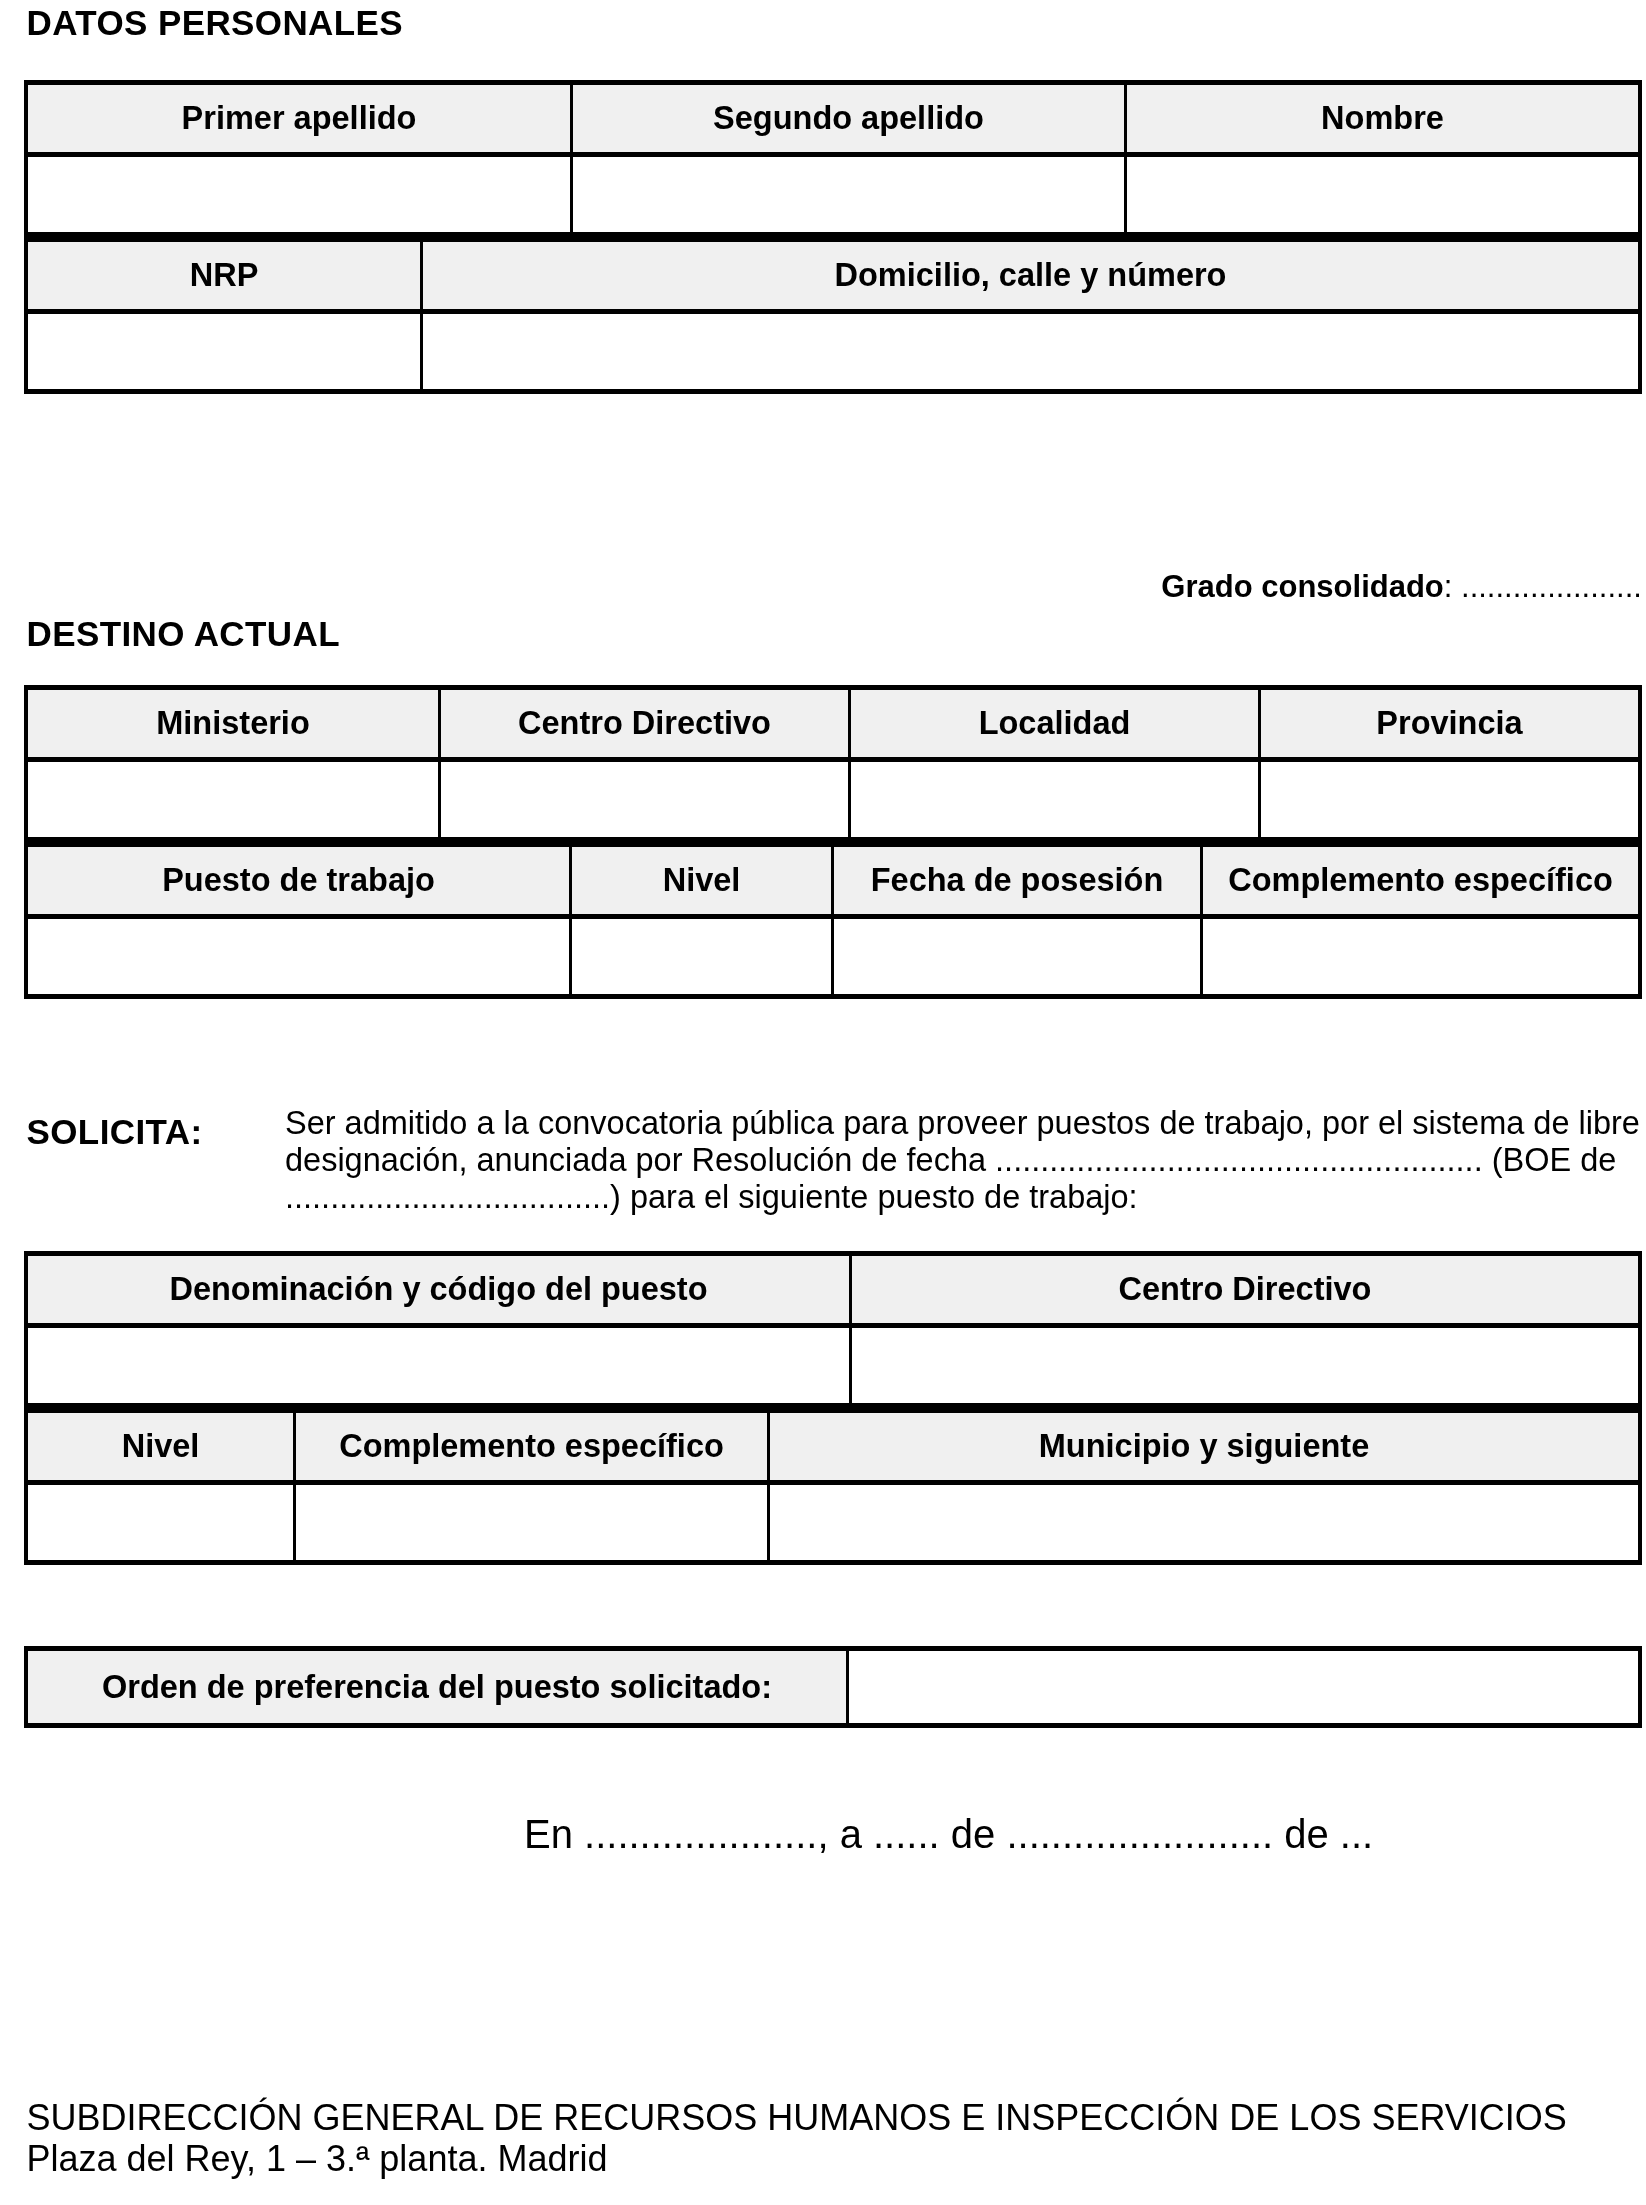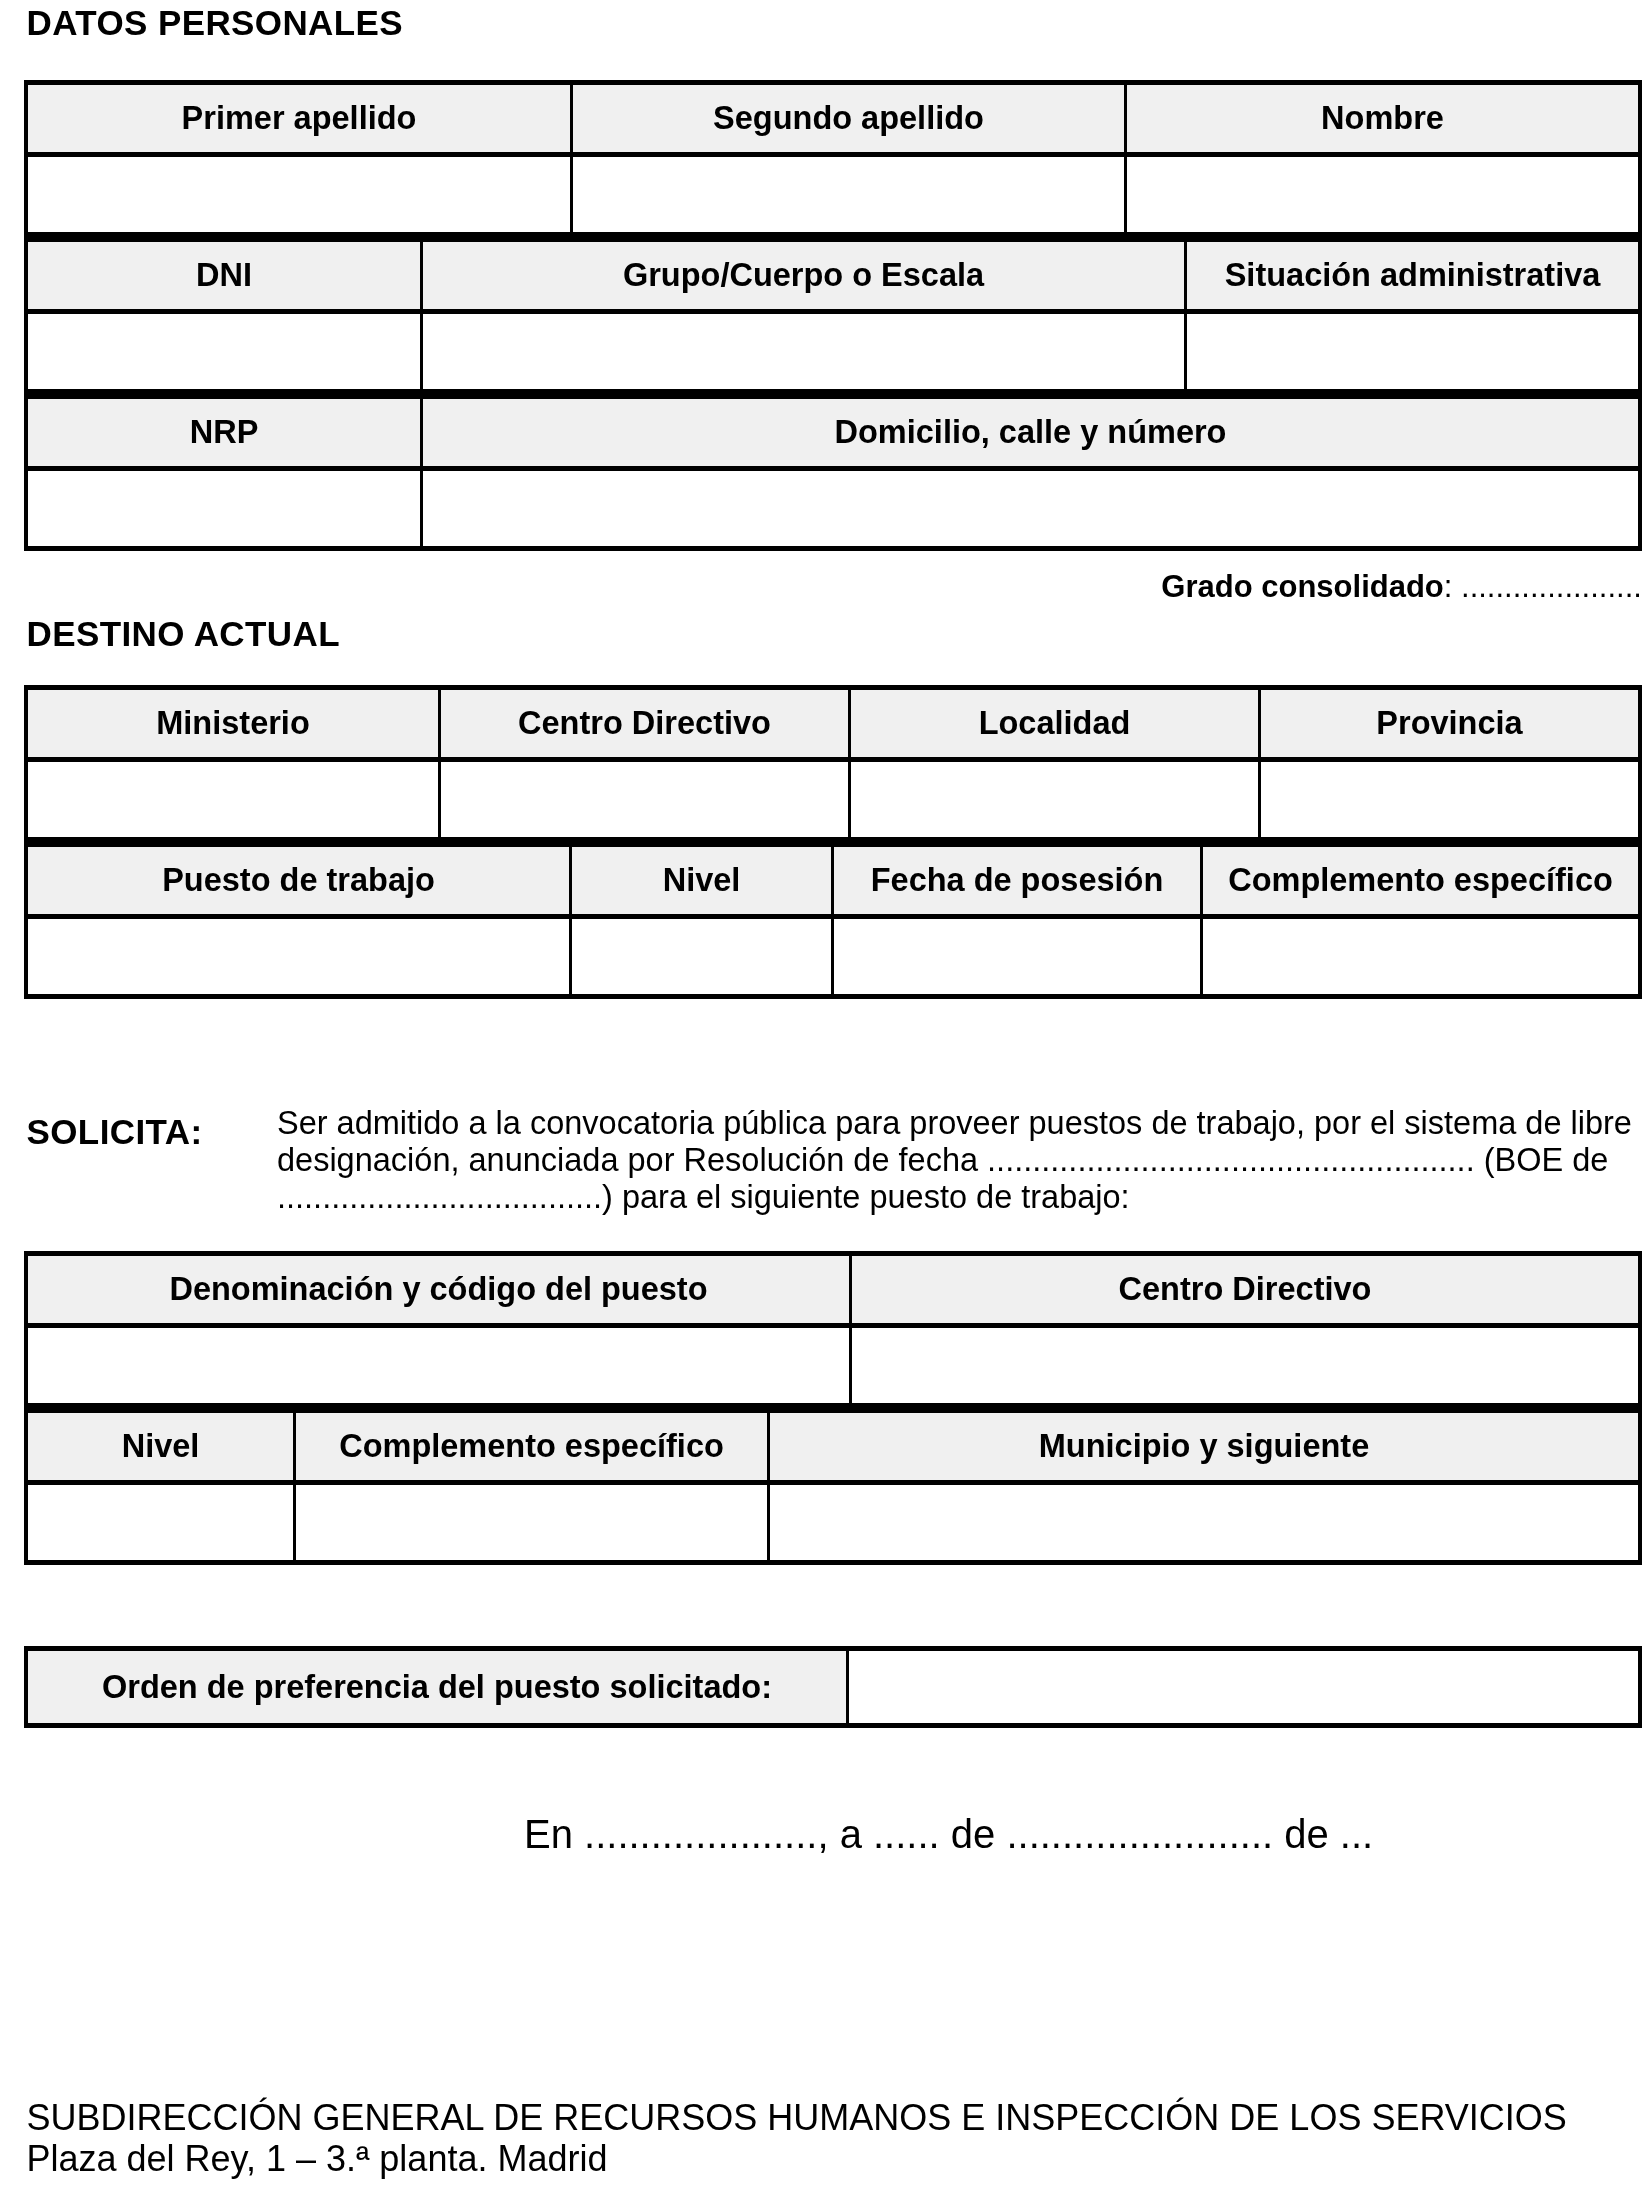--- a/index.html
+++ b/index.html
@@ -46,34 +46,20 @@
         <span>Segundo apellido</span>
       </div>
     <div class="th">
         <span>Nombre</span>
       </div>
     <div class="td c1"></div>
     <div class="td"></div>
     <div class="td"></div>
   </div>
 
-  <div class="tbl rowsHE" style="grid-template-columns:392px 764px 1fr;">
-    <div class="th c1">
-        <span>DNI</span>
-      </div>
-    <div class="th">
-        <span>Grupo/Cuerpo o Escala</span>
-      </div>
-    <div class="th">
-        <span>Situación administrativa</span>
-      </div>
-    <div class="td c1"></div>
-    <div class="td"></div>
-    <div class="td"></div>
-  </div>
 
   <div class="tbl rowsHE" style="grid-template-columns:392px 1fr;">
     <div class="th c1">
         <span>NRP</span>
       </div>
     <div class="th">
         <span>Domicilio, calle y número</span>
       </div>
     <div class="td c1"></div>
     <div class="td"></div>
@@ -121,21 +107,21 @@
         <span>Complemento específico</span>
       </div>
     <div class="td c1"></div>
     <div class="td"></div>
     <div class="td"></div>
     <div class="td"></div>
   </div>
 </div>
 
 <div class="abs h1" style="left:26.5px;top:1104px;margin-top:8px;">SOLICITA:</div>
-<div class="abs para" style="left:277px;top:1105px;width:1356px;">
+<div class="abs para" style="left:285px;top:1105px;width:1356px;">
   <div>Ser admitido a la convocatoria pública para proveer puestos de trabajo, por el sistema de libre</div>
   <div>designación, anunciada por Resolución de fecha   ...................................................... (BOE de</div>
   <div>....................................) para el siguiente puesto de trabajo:</div>
 </div>
 
 <div class="tstack" style="top:1251px;">
 
   <div class="tbl rowsHE" style="grid-template-columns:821px 1fr;">
     <div class="th c1">
         <span>Denominación y código del puesto</span>

